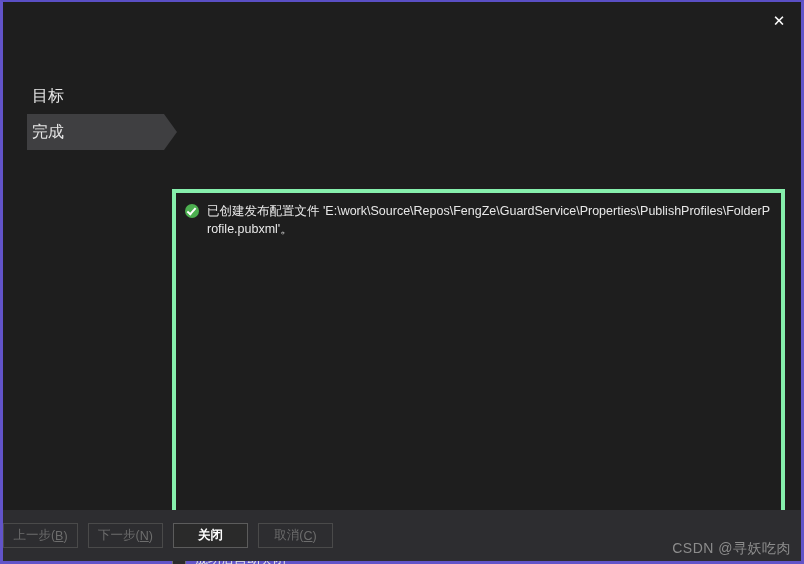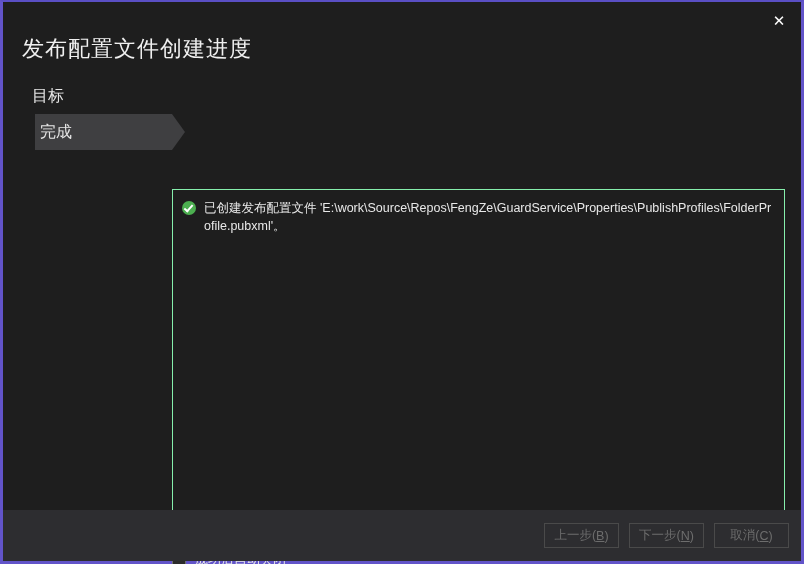--- a/index.html
+++ b/index.html
@@ -78,21 +78,21 @@
     display: flex;
     align-items: center;
     padding-left: 29px;
     font-size: 16px;
     color: #e6e6e6;
     cursor: pointer;
     box-sizing: border-box;
   }
   .nav-item.selected {
     background: #3f3f41;
-    margin-left: 32px;
+    margin-left: 24px;
     padding-left: 5px;
     width: 137px;
   }
   .nav-item.selected .nav-arrow {
     position: absolute;
     right: -13px;
     top: 0;
     width: 0;
     height: 0;
     border-top: 18px solid transparent;
@@ -101,21 +101,21 @@
   }
 
   
   .message-panel {
     position: absolute;
     left: 169px;
     top: 111px;
     width: 613px;
     height: 350px;
     box-sizing: border-box;
-    border: 1px solid #86efac;
+    border: 4px solid #86efac;
     background: #1e1e1e;
     overflow: auto;
   }
   .message-row {
     display: flex;
     align-items: flex-start;
     padding: 9px 10px 0 9px;
   }
   .status-icon {
     flex: 0 0 auto;
@@ -168,21 +168,21 @@
   }
 
   
   .footer {
     position: relative;
     flex: 0 0 auto;
     height: 51px;
     background: #2d2d30;
     display: flex;
     align-items: center;
-    justify-content: flex-end;
+    justify-content: flex-start;
     padding-right: 12px;
     gap: 10px;
   }
   .btn {
     width: 75px;
     height: 25px;
     box-sizing: border-box;
     display: flex;
     align-items: center;
     justify-content: center;
@@ -212,21 +212,20 @@
     letter-spacing: 0.5px;
     pointer-events: none;
   }
 </style>
 </head>
 <body>
 
 <div class="dialog">
 
   <div class="titlebar">
-    <div class="dialog-title">发布配置文件创建进度</div>
     <div class="close-btn">✕</div>
   </div>
 
   <div class="dialog-body">
 
     <div class="sidebar">
       <div class="nav-item">
         <span>目标</span>
       </div>
       <div class="nav-item selected">
@@ -253,20 +252,24 @@
     <div class="btn">
       <span>上一步(</span>
         <u>B</u>
         <span>)</span>
     </div>
     <div class="btn">
       <span>下一步(</span>
         <u>N</u>
         <span>)</span>
     </div>
+    <div class="btn enabled">
+      <span>关闭</span>
+    </div>
     <div class="btn">
       <span>取消(</span>
         <u>C</u>
         <span>)</span>
     </div>
+    <div class="watermark">CSDN @寻妖吃肉</div>
   </div>
 
 </div>
 
 </body></html>

